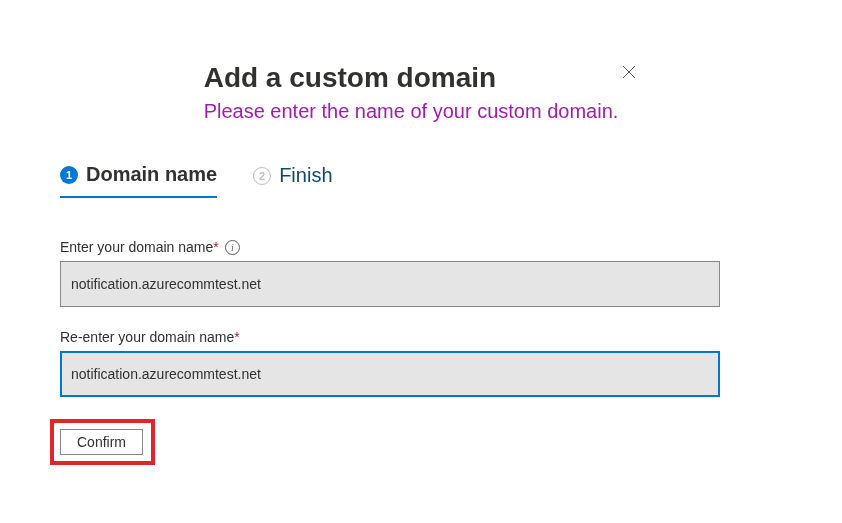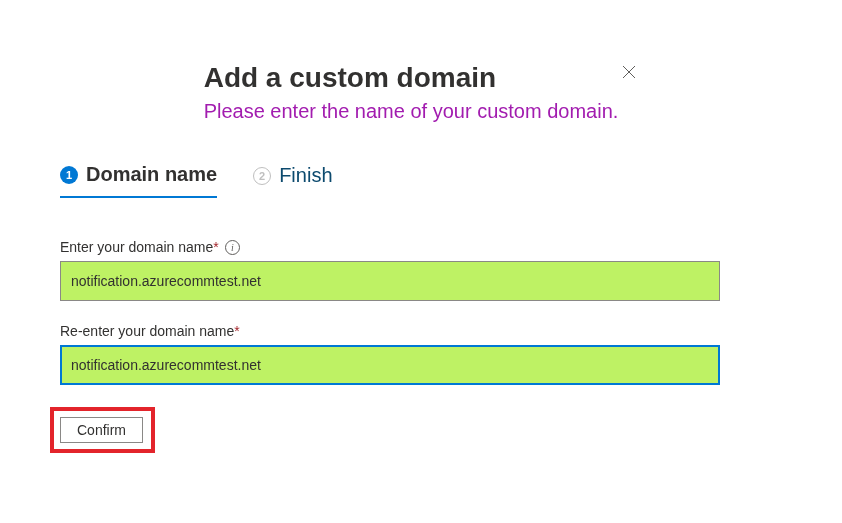--- a/index.html
+++ b/index.html
@@ -107,28 +107,28 @@
       justify-content: center;
       font-size: 10px;
       font-style: italic;
       font-family: Georgia, serif;
       color: #605e5c;
       margin-left: 6px;
       cursor: pointer;
     }
     .text-input {
       width: 660px;
-      height: 40px;
+      height: 46px;
       padding: 4px 10px;
       font-size: 14px;
       font-family: inherit;
       border: 1px solid #8a8886;
       outline: none;
       color: #323130;
-      background: #bef264;
+      background: #e5e5e5;
     }
     .text-input.focused {
       border: 2px solid #0078d4;
       padding: 3px 9px;
     }
     .button-highlight {
       display: inline-block;
       border: 4px solid #e3242b;
       padding: 6px 8px 6px 6px;
       margin-top: 0px;

